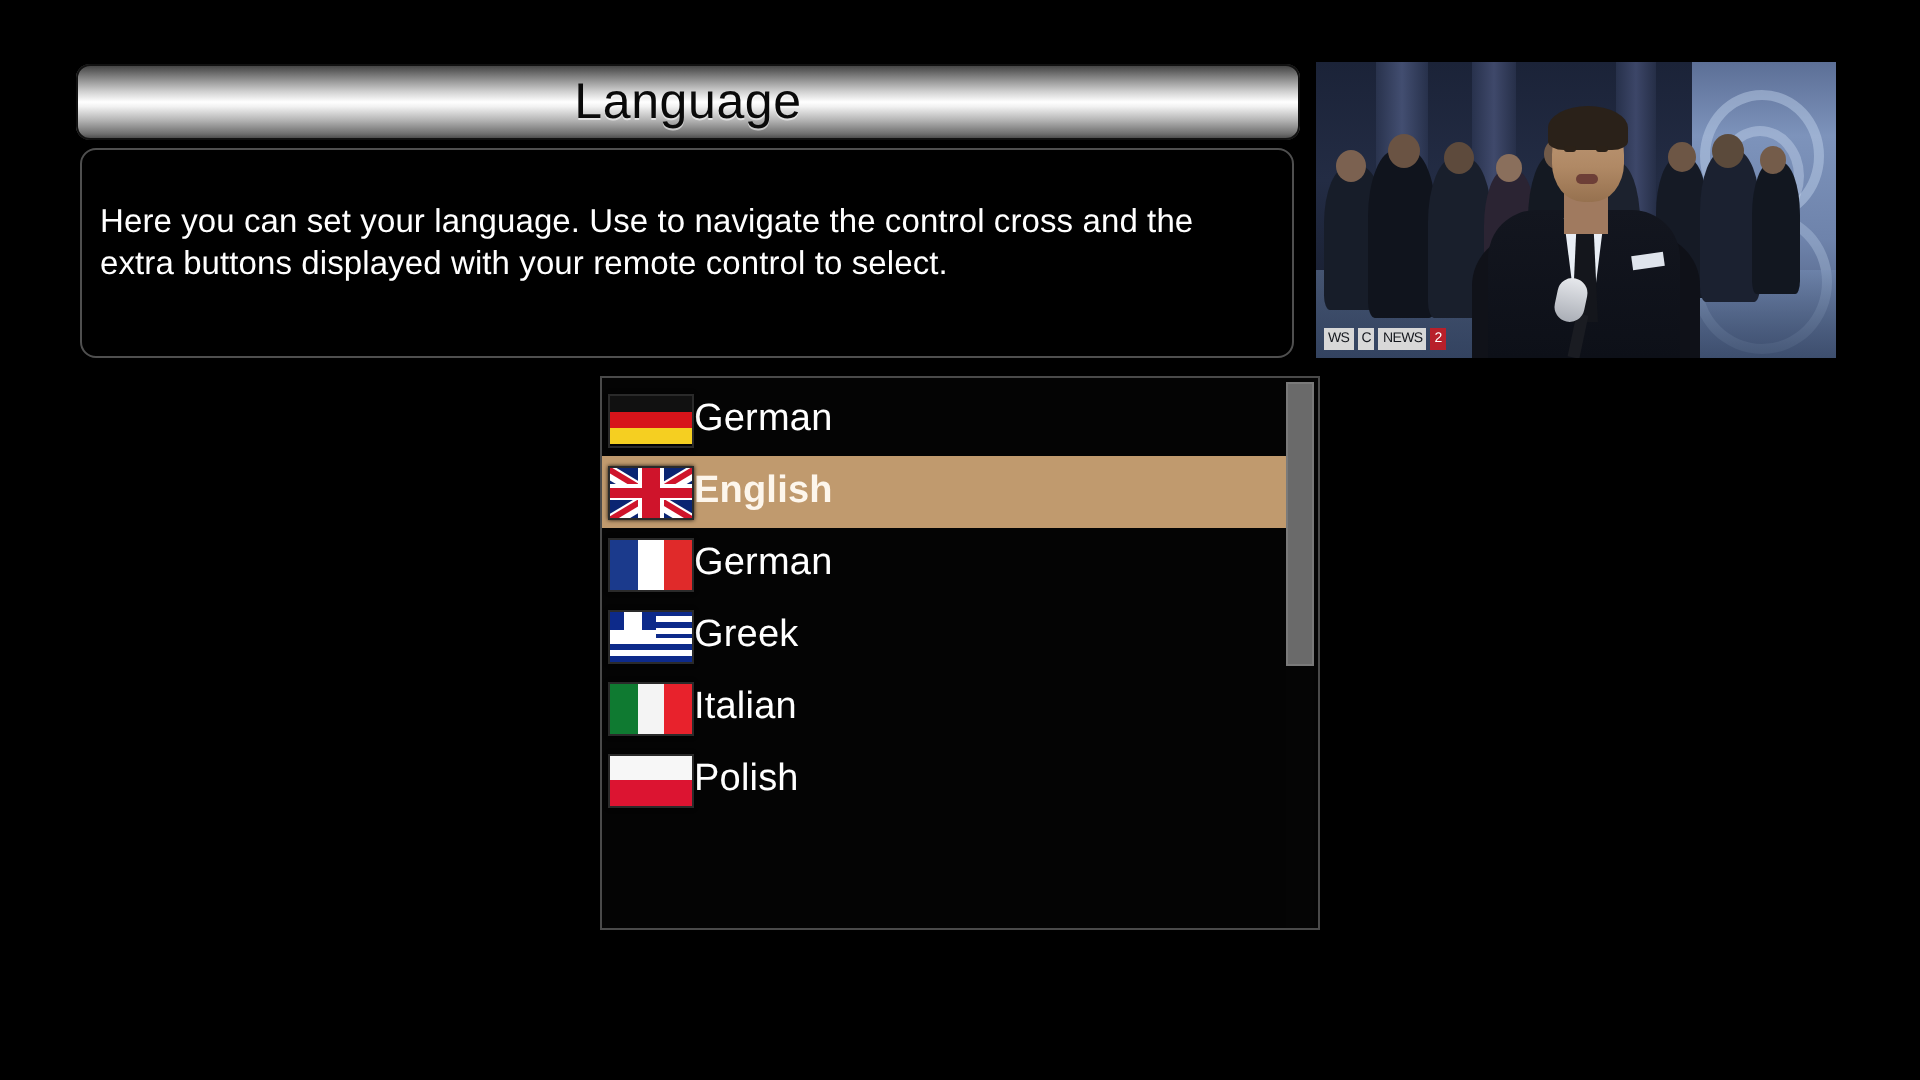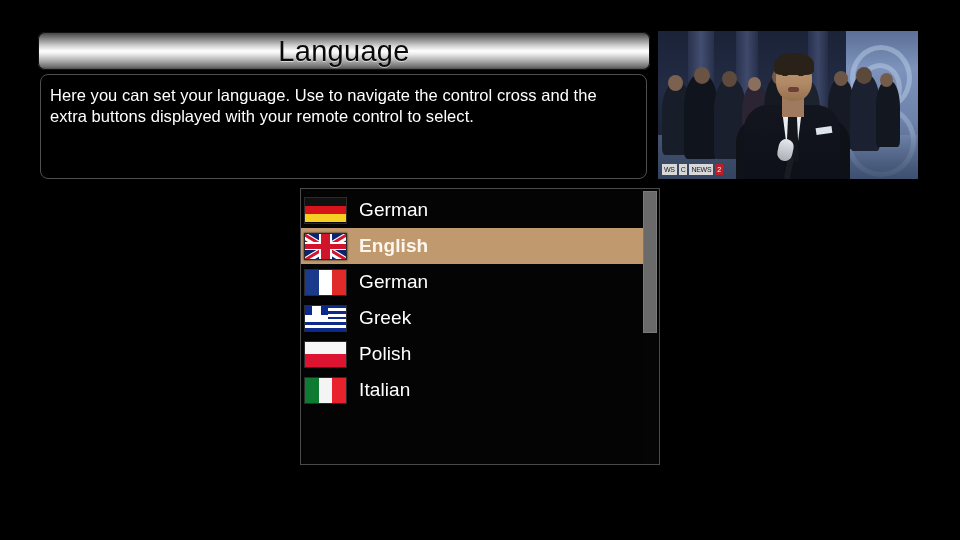--- a/index.html
+++ b/index.html
@@ -39,39 +39,39 @@
         #f2f2f2 56%,
         #b4b4b4 74%,
         #6e6e6e 92%,
         #3d3d3d 100%);
     box-shadow: 0 0 0 1px #111 inset;
     display: flex;
     align-items: center;
     justify-content: center;
   }
   .title-text {
-    font-size: 29px;
+    font-size: 25px;
     color: #0a0a0a;
     letter-spacing: 0.3px;
     font-weight: 400;
     text-shadow: 0 1px 0 rgba(255,255,255,0.55);
   }
 
   
   .desc-box {
     position: absolute;
     left: 40px;
     top: 74px;
     width: 607px;
     height: 105px;
     box-sizing: border-box;
     border: 1px solid #4f4f4f;
     border-radius: 8px;
     background: #000000;
-    padding: 10px 12px 0 9px;
+    padding: 26px 12px 0 9px;
   }
   .desc-text {
     color: #ffffff;
     font-size: 16.5px;
     line-height: 21px;
     letter-spacing: 0.05px;
   }
 
   
   .video-preview {
@@ -279,21 +279,20 @@
     height: 36px;
     display: flex;
     align-items: center;
     padding-left: 3px;
     box-sizing: border-box;
   }
   .lang-row.selected {
     background: #c09a6e;
   }
   .lang-label {
-    margin-left: 12px;
     font-size: 19px;
     color: #ffffff;
     letter-spacing: 0.1px;
   }
   .lang-row.selected .lang-label {
     color: #fdf6ec;
     font-weight: bold;
   }
 
   .flag {
@@ -537,36 +536,36 @@
           <span class="s" style="top:77.77%;background:#ffffff"></span>
           <span class="s" style="top:88.88%;background:#0d2a8a"></span>
           <span class="canton"></span>
           <span class="cross-h"></span>
           <span class="cross-v"></span>
         </span>
         <span class="lang-label">Greek</span>
       </div>
 
       <div class="lang-row">
-        <span class="flag flag-pl">
-          <span class="fband b1"></span>
-            <span class="fband b2"></span>
-        </span>
-        <span class="lang-label">Polish</span>
-      </div>
-
-      <div class="lang-row">
         <span class="flag flag-it">
           <span class="fvert v1"></span>
             <span class="fvert v2"></span>
             <span class="fvert v3"></span>
         </span>
         <span class="lang-label">Italian</span>
       </div>
 
+      <div class="lang-row">
+        <span class="flag flag-pl">
+          <span class="fband b1"></span>
+            <span class="fband b2"></span>
+        </span>
+        <span class="lang-label">Polish</span>
+      </div>
+
 
     </div>
 
     <div class="scrollbar-track">
       <div class="scrollbar-thumb"></div>
     </div>
   </div>
 
 
 </div>

